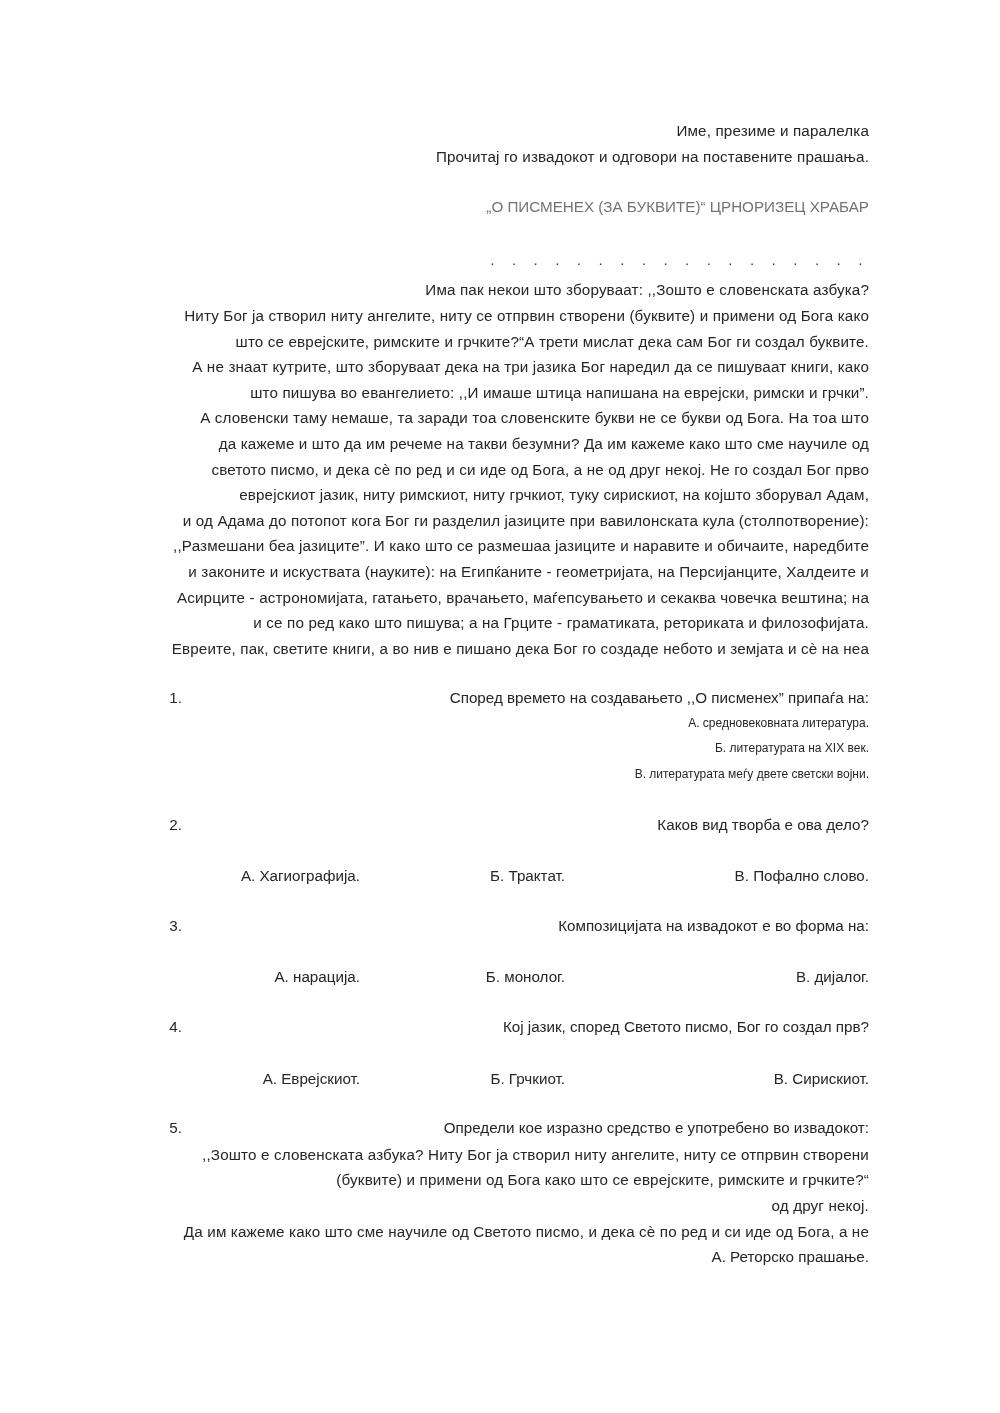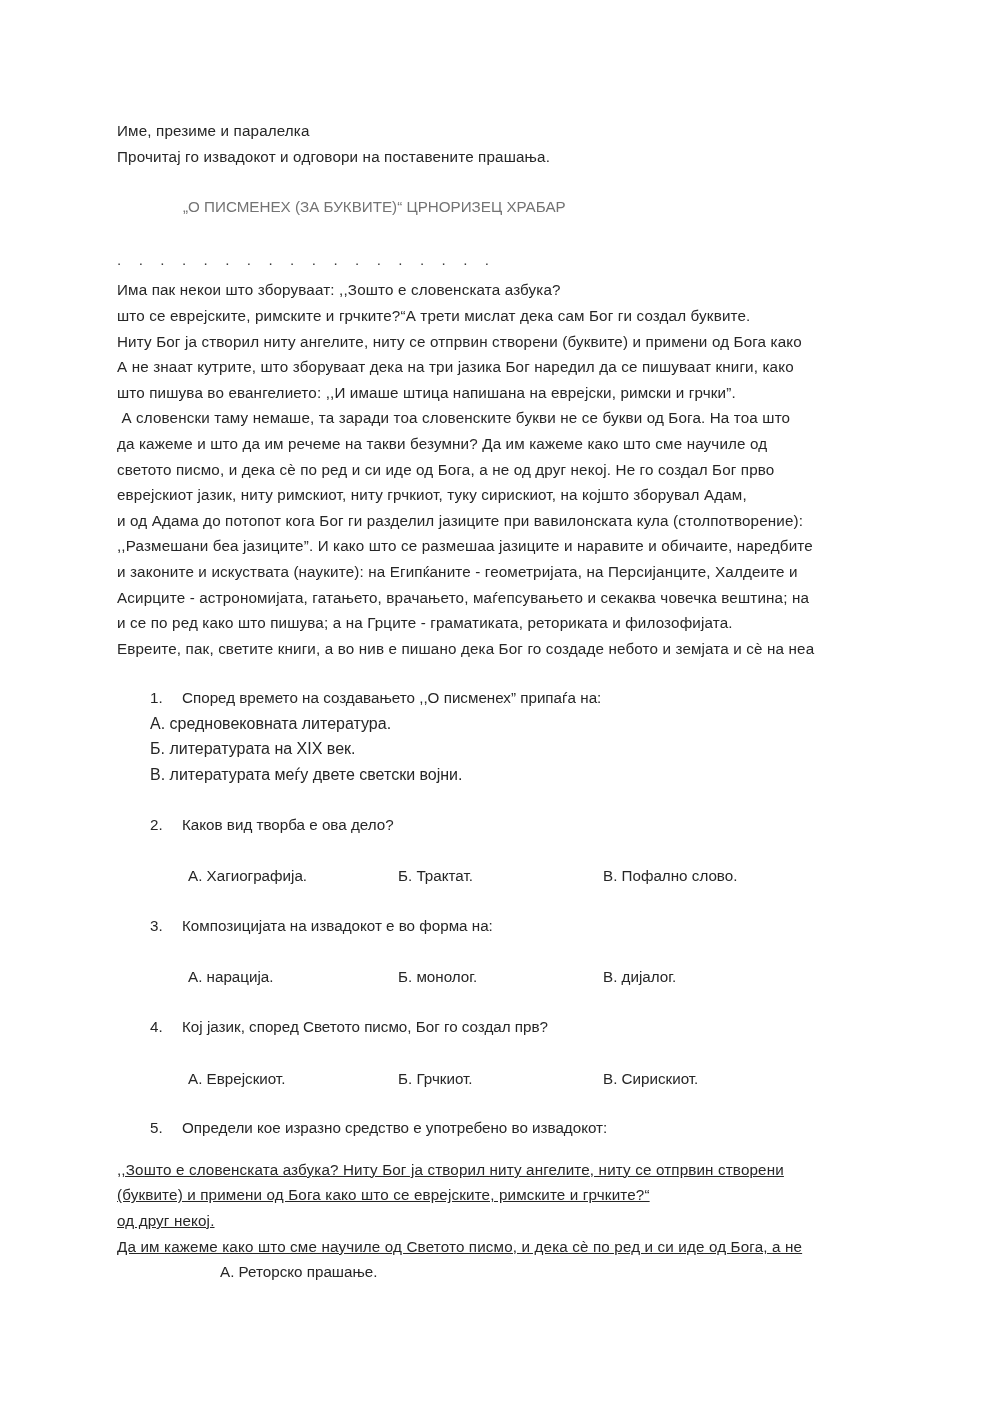--- a/index.html
+++ b/index.html
@@ -18,20 +18,21 @@
   }
 
   .page {
     position: absolute;
     left: 0;
     top: 0;
     width: 1000px;
     height: 1341px;
     background: #ffffff;
     overflow: hidden;
+    text-align: right;
   }
 
   
   .content {
     position: absolute;
     left: 117px;
     top: 118px;
     width: 752px;
   }
 
@@ -85,45 +86,44 @@
     width: 32px;
     flex: 0 0 32px;
   }
   .q-text { flex: 1 1 auto; }
 
   .opt-stack {
     margin-top: 0;
     padding-left: 33px;
   }
   .opt-stack .opt-row {
-    font-size: 16px;
+    font-size: 12px;
     line-height: 25.6px;
   }
 
   .opt-cols {
     display: flex;
     font-size: 15.2px;
     line-height: 25.6px;
     padding-left: 33px;
     margin-top: 26px;
   }
   .opt-cols.indented {
     padding-left: 65px;
     margin-top: 0;
     flex-direction: column;
   }
-  .opt-cols .col-a { flex: 0 0 210px; margin-left: 38px; }
+  .opt-cols .col-a { flex: 0 0 210px; }
   .opt-cols .col-b { flex: 0 0 205px; }
   .opt-cols .col-c { flex: 1 1 auto; }
   .opt-cols.indented .col-a { flex: 0 0 238px; }
   .opt-cols.indented .col-b { flex: 0 0 182px; text-decoration: underline; }
 
   .q5-passage {
-    margin-top: 16px;
-    text-decoration: underline;
+    margin-top: 1px;
   }
   .q5-passage .line { }
 
   .q5-answers {
     margin-top: 2px;
   }
 </style>
 </head>
 <body>
 
@@ -132,22 +132,22 @@
 
     <div class="hdr-block">
       <div class="line para">Име, презиме и паралелка</div>
       <div class="line para">Прочитај го извадокот и одговори на поставените прашања.</div>
       <div class="title-line">„О ПИСМЕНЕХ (ЗА БУКВИТЕ)“  ЦРНОРИЗЕЦ ХРАБАР</div>
       <div class="dots-line">. . . . . . . . . . . . . . . . . .</div>
     </div>
 
     <div class="body-block">
       <div class="line para">Има пак некои што зборуваат: ,,Зошто е словенската азбука?</div>
+      <div class="line para">Ниту Бог ја створил ниту ангелите, ниту се отпрвин створени (буквите) и примени од Бога како</div>
       <div class="line para">што се еврејските, римските и грчките?“А трети мислат дека сам Бог ги создал буквите.</div>
-      <div class="line para">Ниту Бог ја створил ниту ангелите, ниту се отпрвин створени (буквите) и примени од Бога како</div>
       <div class="line para">А не знаат кутрите, што зборуваат дека на три јазика Бог наредил да се пишуваат книги, како</div>
       <div class="line para">што пишува во евангелието: ,,И имаше штица напишана на еврејски, римски и грчки”.</div>
       <div class="line para"> А словенски таму немаше, та заради тоа словенските букви не се букви од Бога. На тоа што</div>
       <div class="line para">да кажеме и што да им речеме на такви безумни? Да им кажеме како што сме научиле од</div>
       <div class="line para">светото писмо, и дека сѐ по ред и си иде од Бога, а не од друг некој. Не го создал Бог прво</div>
       <div class="line para">еврејскиот јазик, ниту римскиот, ниту грчкиот, туку сирискиот, на којшто зборувал Адам,</div>
       <div class="line para">и од Адама до потопот кога Бог ги разделил јазиците при вавилонската кула (столпотворение):</div>
       <div class="line para">,,Размешани беа јазиците”. И како што се размешаа јазиците и наравите и обичаите, наредбите</div>
       <div class="line para">и законите и искуствата (науките): на Египќаните - геометријата, на Персијанците, Халдеите и</div>
       <div class="line para">Асирците - астрономијата, гатањето, врачањето, маѓепсувањето и секаква човечка вештина; на</div>

